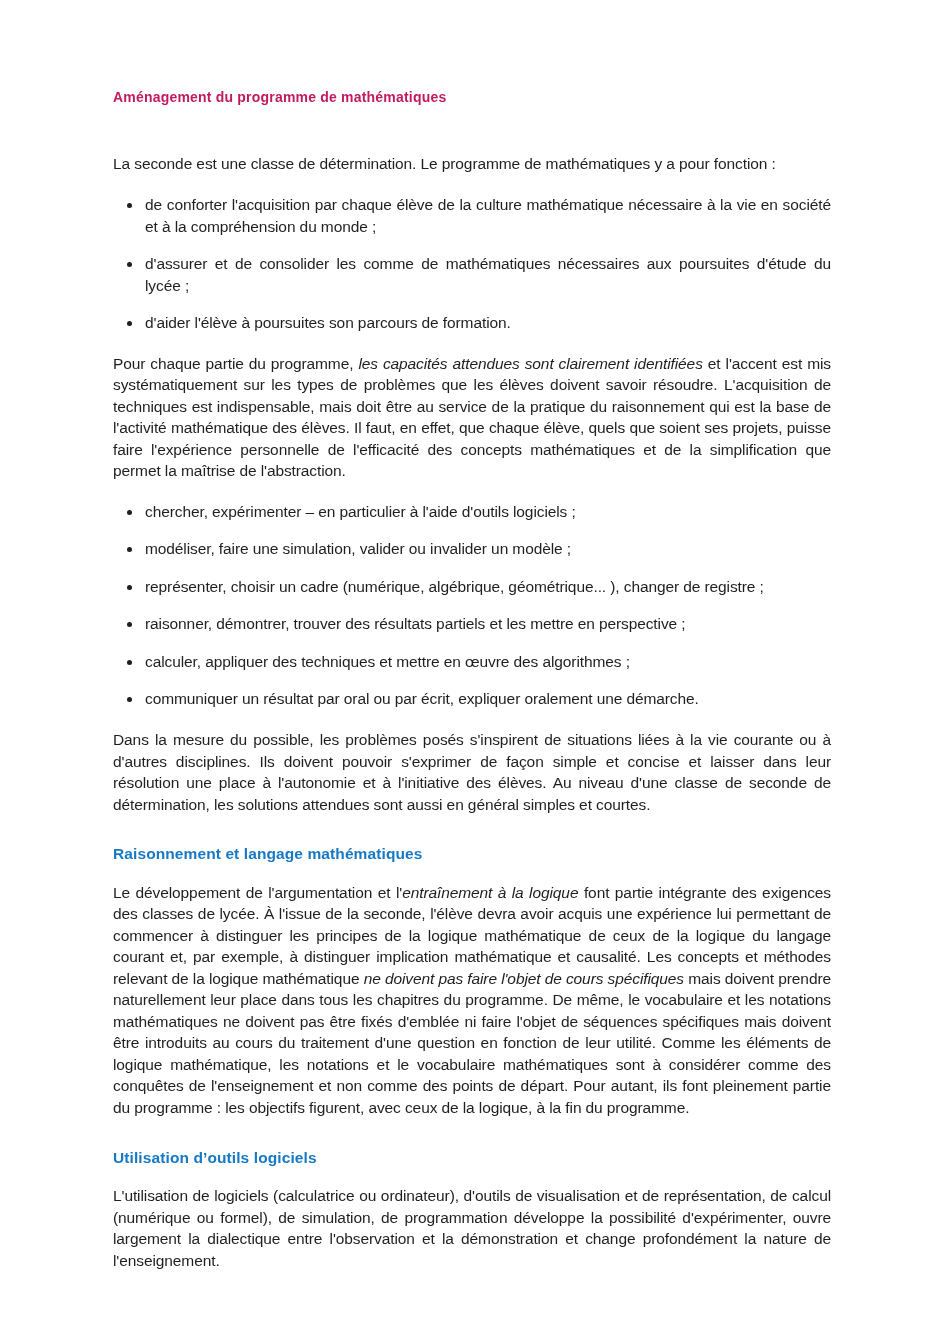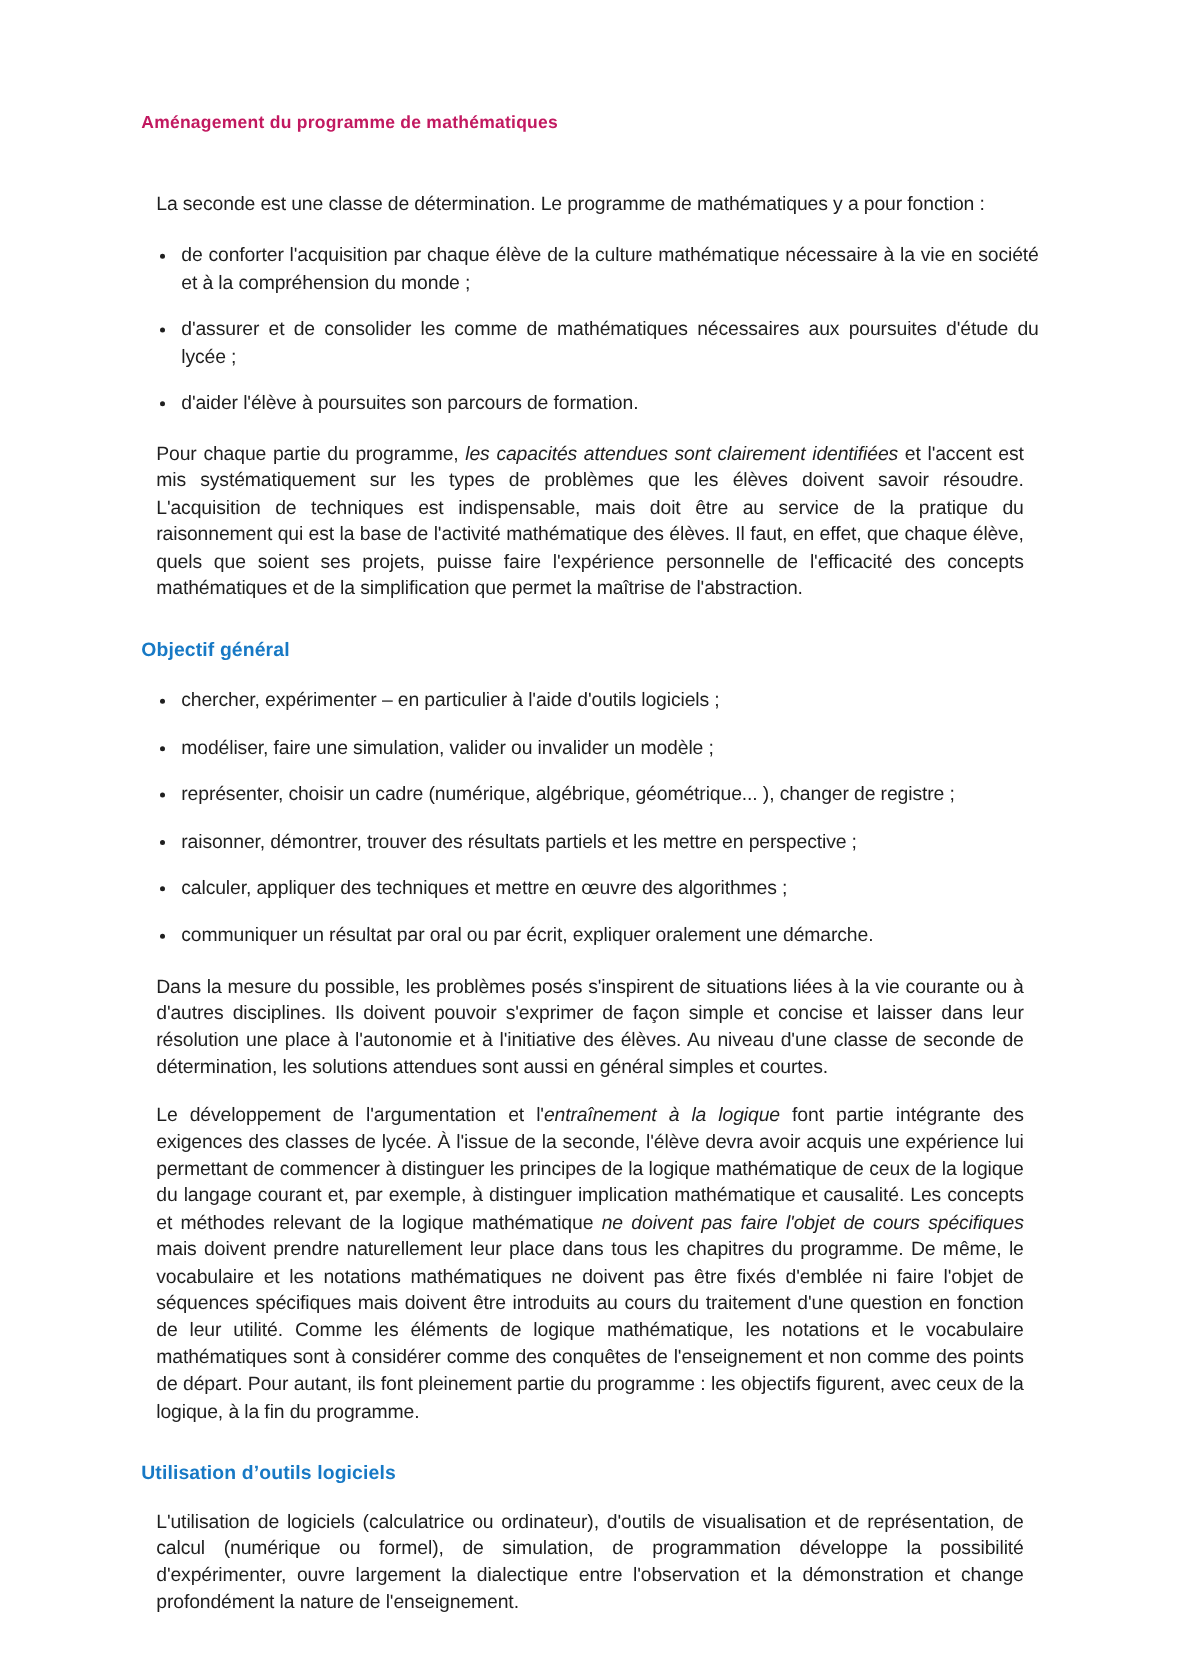--- a/index.html
+++ b/index.html
@@ -27,21 +27,21 @@
     letter-spacing: 0.2px;
   }
   .section-heading {
     font-size: 15.5px;
     font-weight: bold;
     color: var(--heading-color, #1779c5);
     margin: 28px 0 13px 0;
     letter-spacing: 0.1px;
   }
   p.body-para {
-    margin: 17px 12px;
+    margin: 17px 0;
     text-align: justify;
   }
   ul.bullet-list {
     margin: 19px 0;
     padding-left: 30px;
     list-style-type: disc;
   }
   ul.bullet-list li {
     margin: 16px 0 2px 0;
     padding-left: 2px;
@@ -60,29 +60,29 @@
   <h1 class="doc-title">Aménagement du programme de mathématiques</h1>
 
   <p class="body-para">La seconde est une classe de détermination. Le programme de mathématiques y a pour fonction :</p>
   <ul class="bullet-list">
     <li>de conforter l'acquisition par chaque élève de la culture mathématique nécessaire à la vie en société et à la compréhension du monde ;</li>
     <li>d'assurer et de consolider les comme de mathématiques nécessaires aux poursuites d'étude du lycée ;</li>
     <li>d'aider l'élève à poursuites son parcours de formation.</li>
   </ul>
   <p class="body-para"><span>Pour chaque partie du programme, </span><span class="bi">les capacités attendues sont clairement identifiées</span><span> et l'accent est mis systématiquement sur les types de problèmes que les élèves doivent savoir résoudre. L'acquisition de techniques est indispensable, mais doit être au service de la pratique du raisonnement qui est la base de l'activité mathématique des élèves. Il faut, en effet, que chaque élève, quels que soient ses projets, puisse faire l'expérience personnelle de l'efficacité des concepts mathématiques et de la simplification que permet la maîtrise de l'abstraction.</span></p>
 
-  <h2 class="section-heading">Objectif général</h2>
   <ul class="bullet-list">
     <li>chercher, expérimenter – en particulier à l'aide d'outils logiciels ;</li>
     <li>modéliser, faire une simulation, valider ou invalider un modèle ;</li>
     <li>représenter, choisir un cadre (numérique, algébrique, géométrique... ), changer de registre ;</li>
     <li>raisonner, démontrer, trouver des résultats partiels et les mettre en perspective ;</li>
     <li>calculer, appliquer des techniques et mettre en œuvre des algorithmes ;</li>
     <li>communiquer un résultat par oral ou par écrit, expliquer oralement une démarche.</li>
   </ul>
   <p class="body-para">Dans la mesure du possible, les problèmes posés s'inspirent de situations liées à la vie courante ou à d'autres disciplines. Ils doivent pouvoir s'exprimer de façon simple et concise et laisser dans leur résolution une place à l'autonomie et à l'initiative des élèves. Au niveau d'une classe de seconde de détermination, les solutions attendues sont aussi en général simples et courtes.</p>
 
+  <h2 class="section-heading">Raisonnement et langage mathématiques</h2>
   <p class="body-para"><span>Le développement de l'argumentation et l'</span><span class="bi">entraînement à la logique</span><span> font partie intégrante des exigences des classes de lycée. À l'issue de la seconde, l'élève devra avoir acquis une expérience lui permettant de commencer à distinguer les principes de la logique mathématique de ceux de la logique du langage courant et, par exemple, à distinguer implication mathématique et causalité. Les concepts et méthodes relevant de la logique mathématique </span><span class="bi">ne doivent pas faire l'objet de cours spécifiques</span><span> mais doivent prendre naturellement leur place dans tous les chapitres du programme. De même, le vocabulaire et les notations mathématiques ne doivent pas être fixés d'emblée ni faire l'objet de séquences spécifiques mais doivent être introduits au cours du traitement d'une question en fonction de leur utilité. Comme les éléments de logique mathématique, les notations et le vocabulaire mathématiques sont à considérer comme des conquêtes de l'enseignement et non comme des points de départ. Pour autant, ils font pleinement partie du programme : les objectifs figurent, avec ceux de la logique, à la fin du programme.</span></p>
 
   <h2 class="section-heading">Utilisation d’outils logiciels</h2>
   <p class="body-para">L'utilisation de logiciels (calculatrice ou ordinateur), d'outils de visualisation et de représentation, de calcul (numérique ou formel), de simulation, de programmation développe la possibilité d'expérimenter, ouvre largement la dialectique entre l'observation et la démonstration et change profondément la nature de l'enseignement.</p>
 
 </div>
 
 </body></html>

